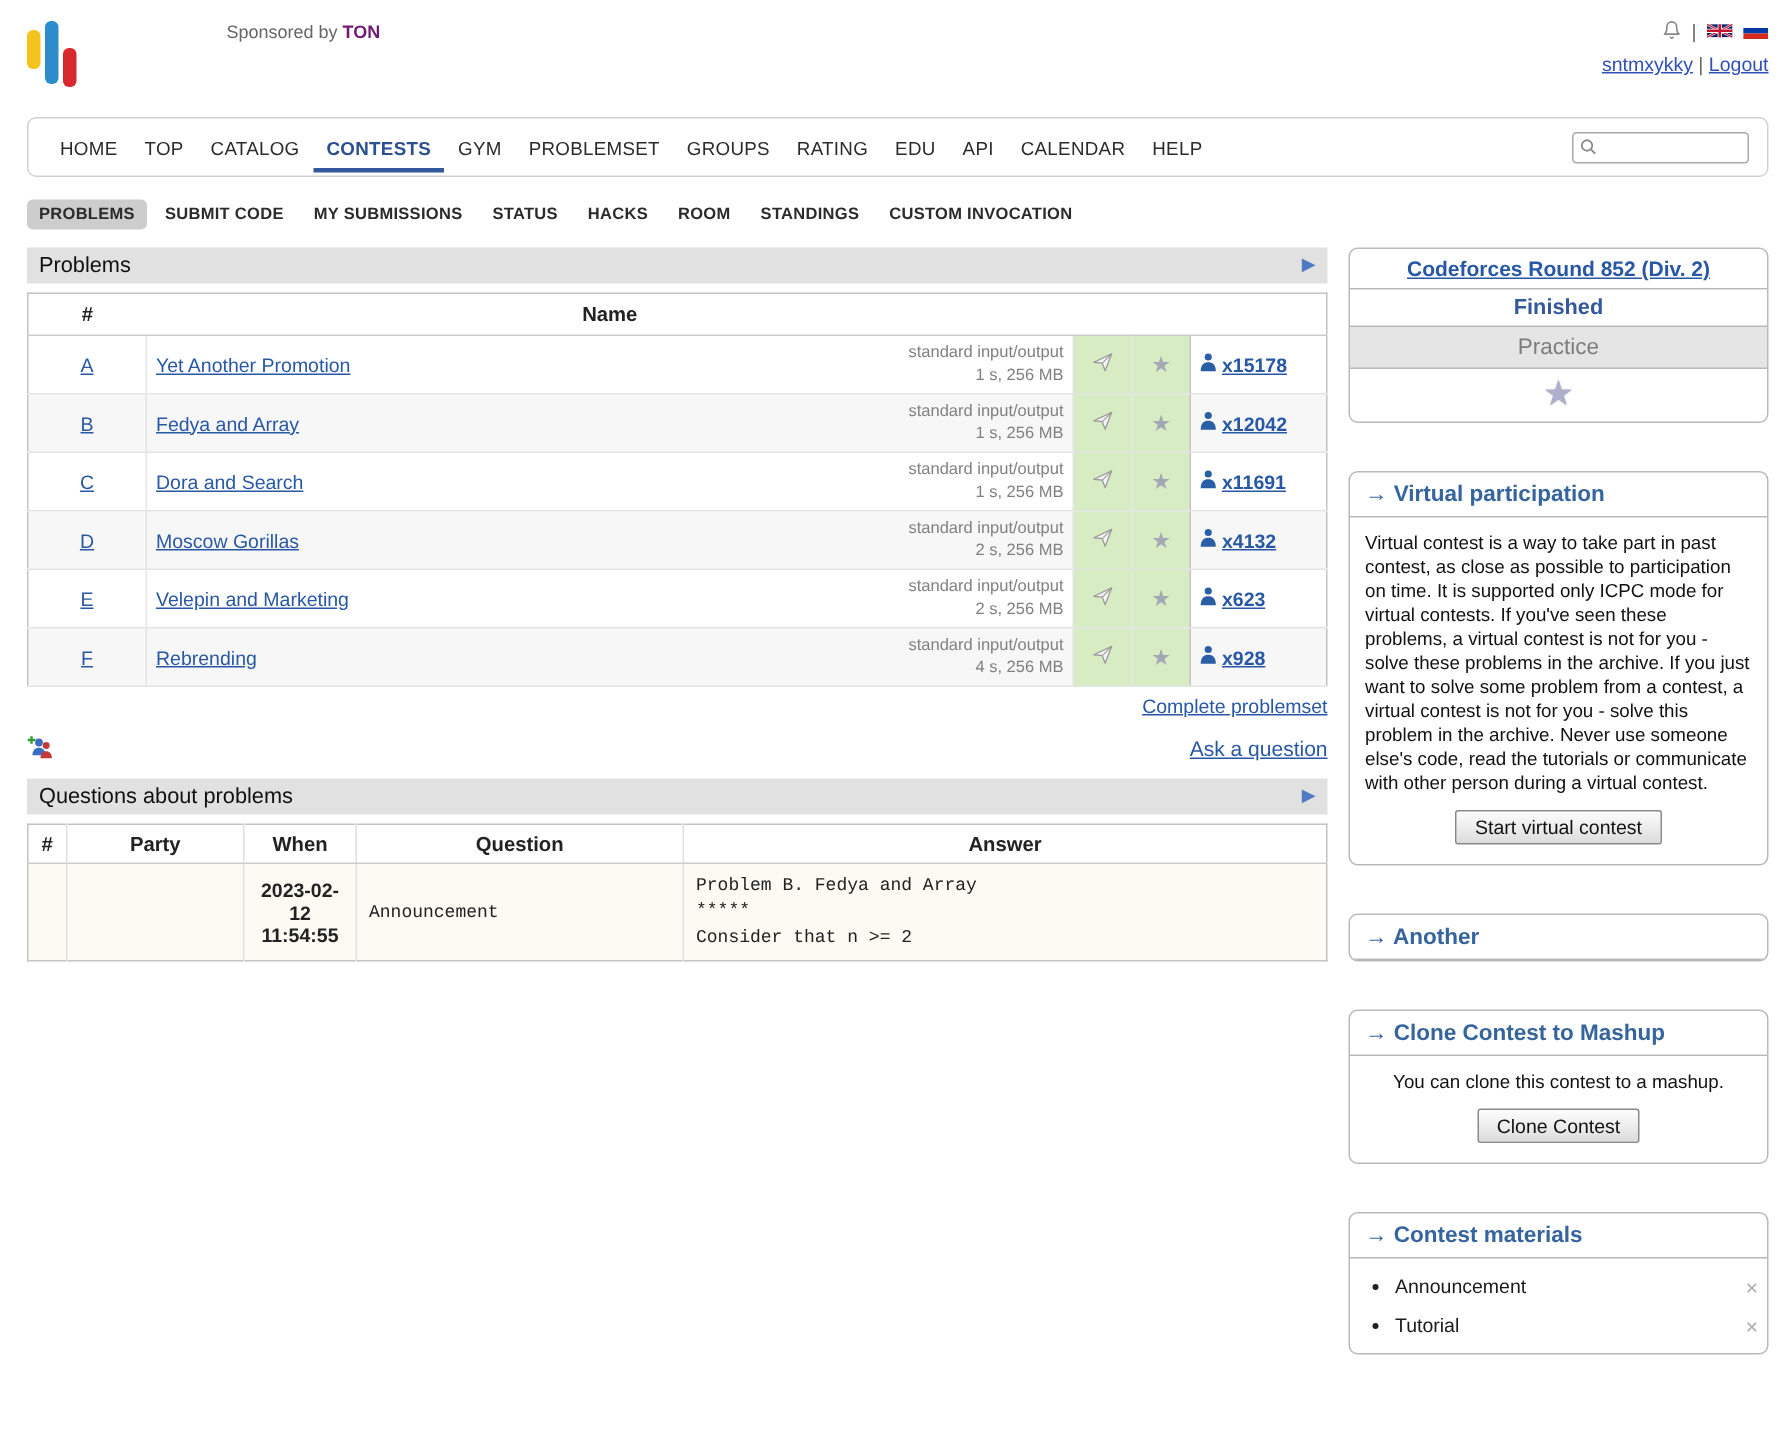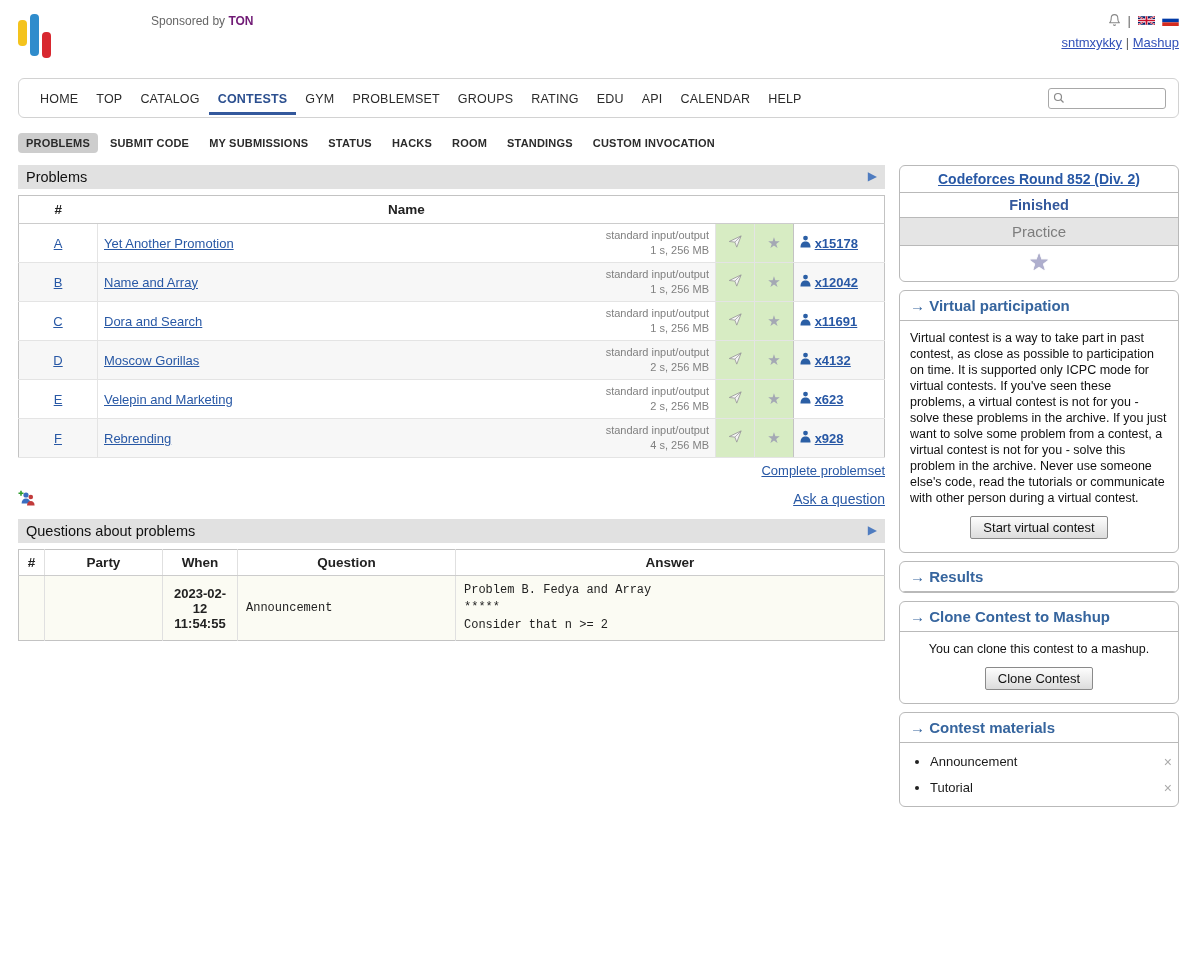--- a/index.html
+++ b/index.html
@@ -74,21 +74,21 @@
   table.qtable { width:100%; border-collapse:collapse; margin-top:6px; border:1px solid #c3c3c3; }
   table.qtable th { font-size:13.5px; padding:5px 4px; border-bottom:1px solid #ccc; border-left:1px solid #e0e0e0; }
   table.qtable th:first-child { border-left:none; }
   table.qtable td { border-left:1px solid #e0e0e0; padding:6px 8px; vertical-align:middle; background:#fbfbf3; }
   table.qtable td:first-child { border-left:none; }
   .q-when { font-weight:bold; text-align:center; font-size:13px; width:58px; }
   .q-mono { font-family:Liberation Mono, monospace; font-size:12px; }
   .q-answer { white-space:pre-line; line-height:1.45; }
 
   
-  .sidebox { border:1px solid #b9b9b9; border-radius:6px; margin-bottom:8px; background:#fff; overflow:hidden; }
+  .sidebox { border:1px solid #b9b9b9; border-radius:6px; margin-bottom:32px; background:#fff; overflow:hidden; }
   .cb-title { text-align:center; padding:5px 4px; border-bottom:1px solid #b9b9b9; }
   .cb-title a { font-weight:bold; font-size:14px; color:#2858a5; }
   .cb-status { text-align:center; padding:4px; font-weight:bold; color:#33589c; font-size:14.5px; border-bottom:1px solid #b9b9b9; }
   .cb-mode { text-align:center; padding:5px; color:#7d7d7d; font-size:15px; background:#e5e5e5; border-bottom:1px solid #b9b9b9; }
   .cb-star { text-align:center; padding:3px 0 5px 0; }
   .star-big { font-size:23px; color:#aeaecd; cursor:pointer; text-shadow:0 0 1px #8c8cb0; }
 
   .caption { padding:6px 10px; font-size:15px; font-weight:bold; color:#36659e; border-bottom:1px solid #b9b9b9; }
   .sb-body { padding:9px 10px 11px 10px; font-size:12.5px; line-height:1.28; color:#111; }
   .sb-body.center { text-align:center; }
@@ -137,21 +137,21 @@
           <svg width="17" height="11" viewBox="0 0 3 2">
               <rect width="3" height="2" fill="#fff"></rect>
               <rect y="0.667" width="3" height="0.666" fill="#0039A6"></rect>
               <rect y="1.333" width="3" height="0.667" fill="#D52B1E"></rect>
             </svg>
         </span>
       </div>
       <div class="hdr-line2">
         <a>sntmxykky</a>
         <span class="hdr-sep">|</span>
-        <a>Mashup</a>
+        <a>Logout</a>
       </div>
     </div>
   </div>
 
   <div class="mainnav">
     <a class="nav-item">HOME</a>
     <a class="nav-item">TOP</a>
     <a class="nav-item">CATALOG</a>
     <a class="nav-item active">CONTESTS</a>
     <a class="nav-item">GYM</a>
@@ -222,21 +222,21 @@
           <td class="c-cnt"><span><svg width="11" height="13" viewBox="0 0 12 14">
                     <circle cx="6" cy="3.2" r="2.6" fill="#2b5fa5"></circle>
                     <path d="M0.5 13.5 C0.5 8.8 3 7 6 7 C9 7 11.5 8.8 11.5 13.5 Z" fill="#2b5fa5"></path>
                   </svg></span> <a>x15178</a></td>
         </tr>
 
         <tr>
           <td class="c-letter"><a>B</a></td>
           <td class="c-name">
                 <div class="name-flex">
-                  <a>Name and Array</a>
+                  <a>Fedya and Array</a>
                   <div class="pio">
                     <div>standard input/output</div>
                     <div>1 s, 256 MB</div>
                   </div>
                 </div>
               </td>
           <td class="c-ic green"><span class="plane"><svg width="17" height="15" viewBox="0 0 24 24">
                     <path d="M2 12 L21 3 L14 21 L11 13 Z" fill="#f4f4f4" stroke="#9a9a9a" stroke-width="1.4" stroke-linejoin="round"></path>
                     <path d="M21 3 L11 13" stroke="#9a9a9a" stroke-width="1.2"></path>
                   </svg></span></td>
@@ -401,21 +401,21 @@
 
       <div class="sidebox">
         <div class="caption">→ Virtual participation</div>
         <div class="sb-body">
           <span>Virtual contest is a way to take part in past contest, as close as possible to participation on time. It is supported only ICPC mode for virtual contests. If you've seen these problems, a virtual contest is not for you - solve these problems in the archive. If you just want to solve some problem from a contest, a virtual contest is not for you - solve this problem in the archive. Never use someone else's code, read the tutorials or communicate with other person during a virtual contest.</span>
           <button class="btn">Start virtual contest</button>
         </div>
       </div>
 
       <div class="sidebox">
-        <div class="caption">→ Results</div>
+        <div class="caption">→ Another</div>
       </div>
 
       <div class="sidebox">
         <div class="caption">→ Clone Contest to Mashup</div>
         <div class="sb-body center">
           <span>You can clone this contest to a mashup.</span>
           <button class="btn">Clone Contest</button>
         </div>
       </div>
 

